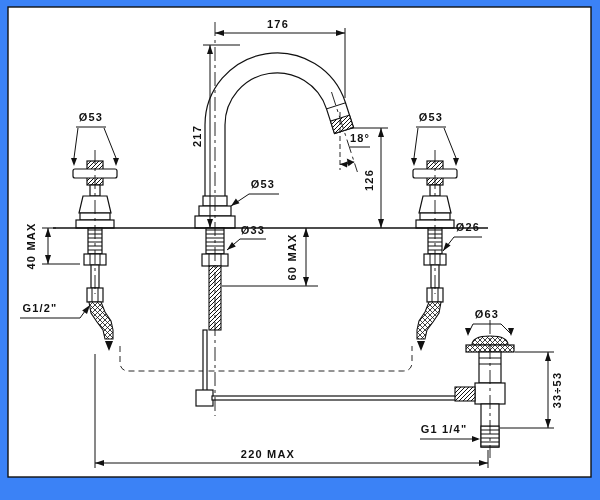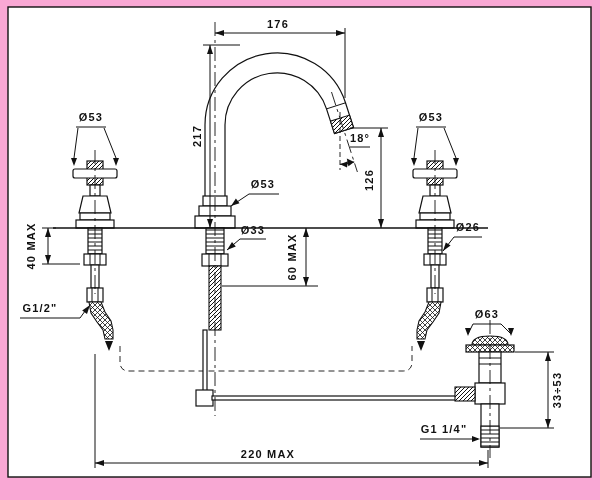--- a/index.html
+++ b/index.html
@@ -1,16 +1,16 @@
 <!DOCTYPE html>
 <html><head>
 <meta charset="utf-8">
 <style>
   html,body{margin:0;padding:0;background:#fff;}
-  .stage{width:600px;height:500px;background:#f9a8d4;position:relative;overflow:hidden;}
+  .stage{width:600px;height:500px;background:#3b82f6;position:relative;overflow:hidden;}
   svg{display:block;}
   .lbl{font-family:"Liberation Sans",sans-serif;font-weight:700;font-size:11px;letter-spacing:1.2px;fill:#111;}
   .outline{stroke:#111;stroke-width:1.2;fill:#fff;}
   .thin{stroke:#111;stroke-width:1;fill:none;}
   .dim{stroke:#111;stroke-width:1;fill:none;}
   .arrow{fill:#111;stroke:none;}
   .cl{stroke:#111;stroke-width:0.9;fill:none;stroke-dasharray:14 4 3 4;}
   .dash{stroke:#111;stroke-width:0.9;fill:none;stroke-dasharray:6 4;}
 </style>
 </head>

